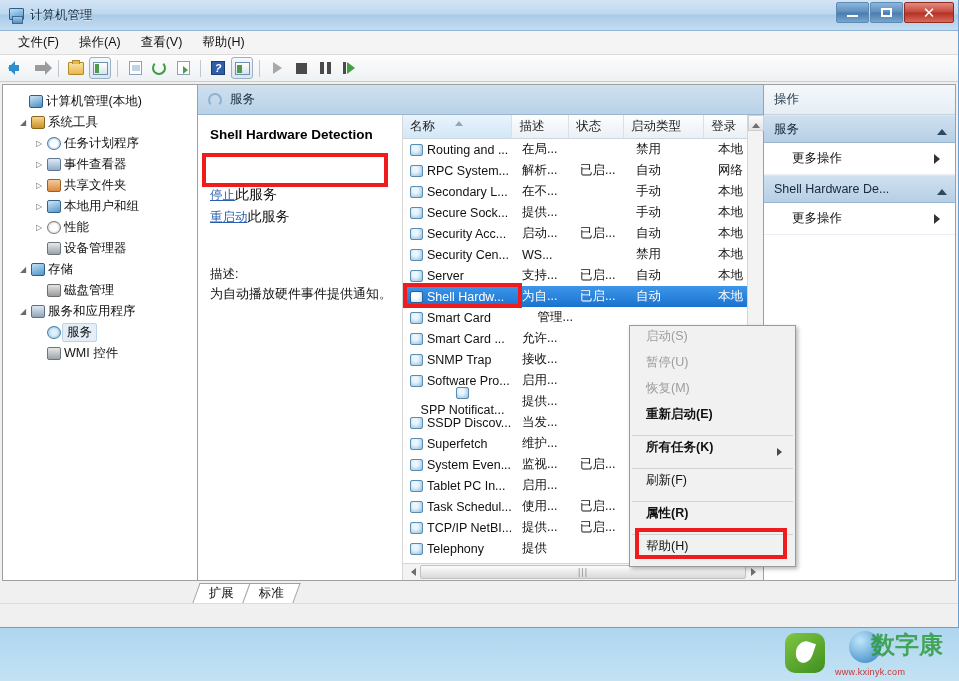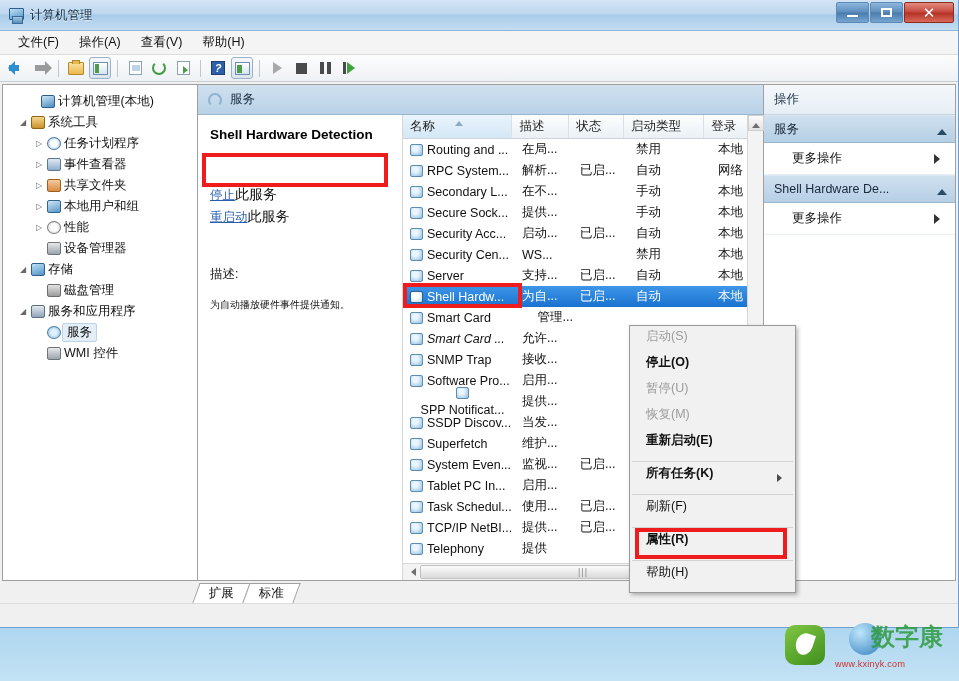--- a/index.html
+++ b/index.html
@@ -175,21 +175,21 @@
     border-right:1px solid #d6d6d6; position:relative; flex:none;
   }
   #svc-title { font-size:13.5px; font-weight:700; color:#000; line-height:1.2; }
   .redbox {
     position:absolute; border:4px solid #ee1c1c; pointer-events:none;
   }
   .link { color:#2a5fb0; text-decoration:underline; font-size:12.5px; cursor:pointer; }
   .plain { color:#111; font-size:14px; }
   .linkline { margin-top:3px; }
   #desc-label { font-size:12.5px; color:#111; margin-top:40px; }
-  #desc-text { font-size:10px; color:#111; line-height:1.45; margin-top:15px; }
+  #desc-text { font-size:13px; color:#111; line-height:1.45; margin-top:2px; }
 
   
   #list-col { flex:1; min-width:0; display:flex; flex-direction:column; position:relative; background:#fff; }
   #list-head {
     height:24px; display:flex; background:linear-gradient(180deg,#fdfefe,#eaf0f5);
     border-bottom:1px solid #cdd6de; font-size:12.5px; color:#1d1d1d; flex:none;
   }
   #list-head .hc {
     display:flex; align-items:center; padding-left:7px;
     border-right:1px solid #d9e1e8; position:relative; white-space:nowrap;
@@ -275,21 +275,21 @@
     display:flex; align-items:center;
     background:#fff; border-top:1px solid #a0a0a0;
     transform: skewX(-20deg);
     border-left:1px solid #a0a0a0; border-right:1px solid #a0a0a0;
     margin-right:-1px;
   }
   .tabq span { transform: skewX(20deg); display:block; }
   #status-strip { height:24px; background:#f0f0f0; border-top:1px solid #dcdcdc; flex:none; }
 
   
-  #watermark { position:absolute; right:6px; bottom:12px; width:170px; height:50px; }
+  #watermark { position:absolute; right:6px; bottom:4px; width:170px; height:50px; }
   .wm-leaf { position:absolute; left:2px; top:6px; width:40px; height:40px;
     background:linear-gradient(145deg,#7fc642,#3f8f1f); border-radius:10px; }
   .wm-leaf::after{content:"";position:absolute;left:11px;top:8px;width:17px;height:22px;
     background:#fff; border-radius:50% 0 50% 50%; transform:rotate(18deg);}
   .wm-globe{position:absolute;left:66px;top:4px;width:32px;height:32px;border-radius:50%;
     background:radial-gradient(circle at 35% 30%,#bfe6fa,#2f7fc0);}
   .wm-deco{position:absolute;left:88px;top:2px;font-size:24px;color:#2f9b3f;font-weight:700;
     font-family:"DejaVu Serif",serif;opacity:.85;}
   .wm-text{position:absolute;left:0;top:22px;width:170px;text-align:left;
     font-size:19px;font-weight:700;font-family:"Liberation Serif",serif;
@@ -365,21 +365,21 @@
         <i class="ic-pause"></i>
       </div>
     <div class="tb-btn">
         <i class="ic-resume"></i>
       </div>
   </div>
 
   <div id="body-region">
 
     <div id="tree-pane">
-      <div class="tnode" style="padding-left:24px">
+      <div class="tnode" style="padding-left:12px">
         <span class="exp"></span>
         <span class="tico">
             <i class="sq i-computer"></i>
           </span>
         <span class="tlabel">计算机管理(本地)</span>
       </div>
       <div class="tnode" style="padding-left:14px">
         <span class="exp">◢</span>
         <span class="tico">
             <i class="sq i-tools"></i>
@@ -590,21 +590,21 @@
                 <div class="c c-name" style="width: 112px;">
                   <i class="svcico"></i>
                   <span>Smart Card</span>
                 </div>
                 <div class="c" style="width: 58px; text-align: right;">管理...</div>
                 <div class="c" style="width: 56px;"></div>
                 <div class="c" style="width: 82px;"></div>
                 <div class="c" style="width: 60px;"></div>
               </div>
               <div class="srow">
-                <div class="c c-name" style="width: 112px; font-style: italic;">
+                <div class="c c-name" style="width: 112px;">
                   <i class="svcico"></i>
                   <span>Smart Card ...</span>
                 </div>
                 <div class="c" style="width: 58px;">允许...</div>
                 <div class="c" style="width: 56px;"></div>
                 <div class="c" style="width: 82px;"></div>
                 <div class="c" style="width: 60px;"></div>
               </div>
               <div class="srow">
                 <div class="c c-name" style="width: 112px;">
@@ -763,23 +763,20 @@
       </div>
     <div class="tabq">
         <span>标准</span>
       </div>
   </div>
   <div id="status-strip"></div>
 
   <div id="ctxmenu">
       <div class="cmi dim">
         <span>启动(S)</span>
-      </div>
-      <div class="cmi bold">
-        <span>停止(O)</span>
       </div>
       <div class="cmi dim">
         <span>暂停(U)</span>
       </div>
       <div class="cmi dim">
         <span>恢复(M)</span>
       </div>
       <div class="cmi bold">
         <span>重新启动(E)</span>
       </div>

